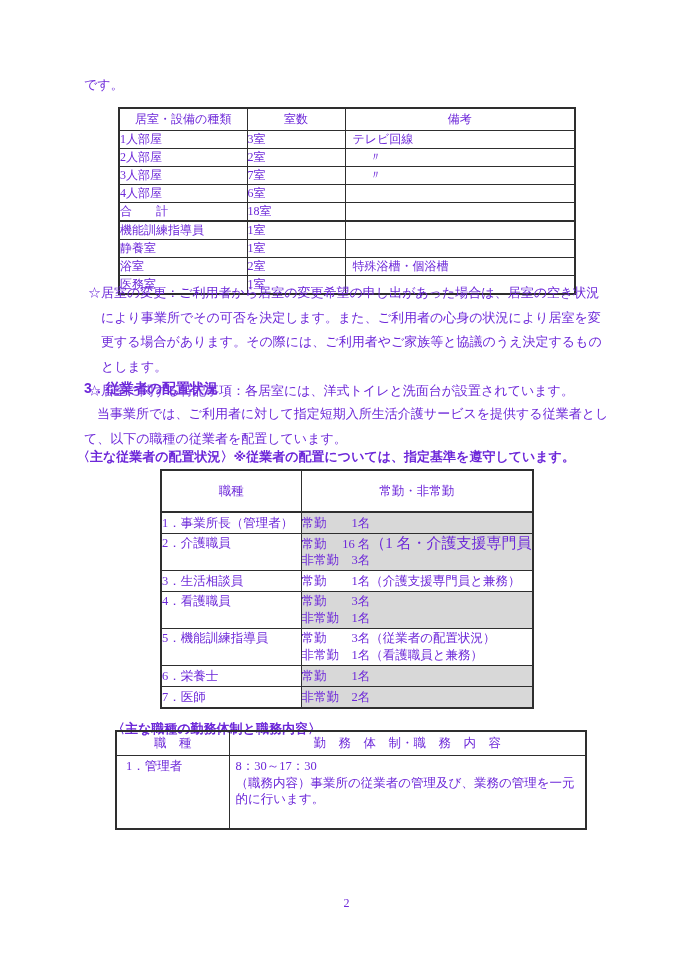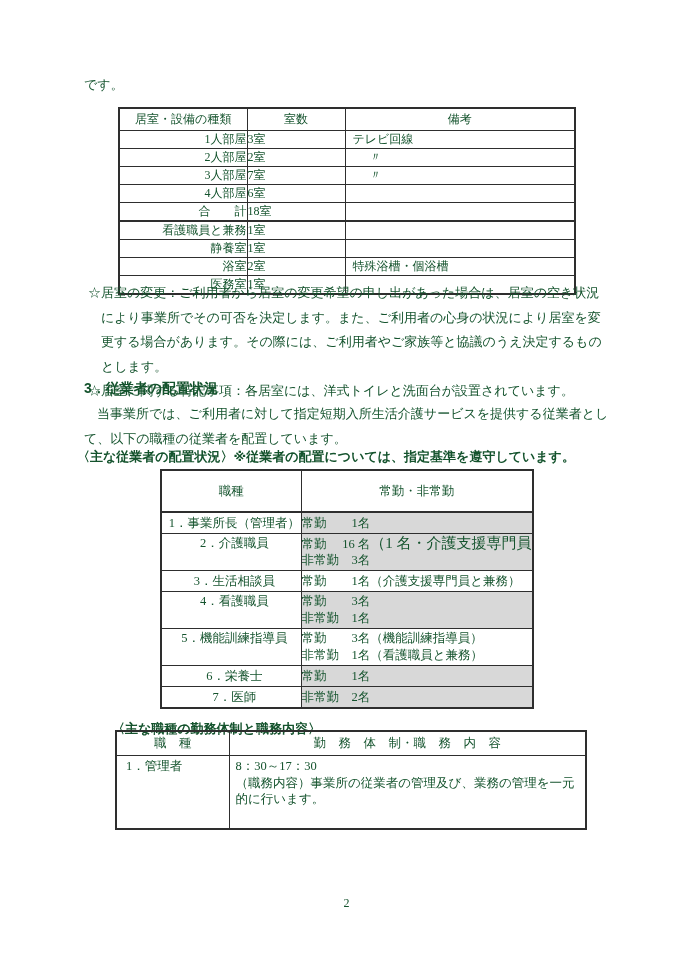--- a/index.html
+++ b/index.html
@@ -2,56 +2,56 @@
 <html><head>
 <meta charset="utf-8">
 <style>
   html,body { margin:0; padding:0; background:#e8e8e8; }
   .page {
     position:relative;
     width:693px; height:980px;
     margin:0 auto;
     background:#ffffff;
     font-family:"Liberation Serif","DejaVu Serif",serif;
-    color:#14532d;
+    color:#6d28d9;
     overflow:hidden;
   }
   .sans { font-family:"Liberation Sans","DejaVu Sans",sans-serif; }
 
   
   table { border-collapse:collapse; table-layout:fixed; }
   td, th { border:1px solid #2e2e2e; overflow:hidden; font-weight:normal; }
 
   
   .intro { position:absolute; left:84px; top:76px; font-size:13px; }
 
   
   .rooms-table { position:absolute; left:118px; top:107px; width:456px; font-size:12px; border:2px solid #2e2e2e; }
   .rooms-table th { height:19px; text-align:center; }
   .rooms-table td { height:17px; padding:0; }
-  .rooms-table .c-type  { text-align:right; }
+  .rooms-table .c-type  { text-align:left; }
   .rooms-table .c-count { text-align:left; padding-right:8px; }
   .rooms-table .c-note  { text-align:left; padding-left:7px; }
   .rooms-table .c-note.ditto { padding-left:24px; }
   .rooms-table tr.thick-top td { border-top:2px solid #2e2e2e; }
 
   
   .notes { position:absolute; left:88px; top:281px; width:518px; font-size:13px; line-height:24.5px; }
   .note-item { padding-left:13px; text-indent:-13px; }
 
   
   .section-heading { position:absolute; left:84px; top:380px; font-size:14px; font-weight:bold; }
   .section-paragraph { position:absolute; left:84px; top:401px; width:528px; font-size:13px; line-height:25px; text-indent:1em; }
   .staff-caption { position:absolute; left:77px; top:448px; font-size:13px; font-weight:bold; }
 
   
   .staff-table { position:absolute; left:160px; top:469px; width:372px; font-size:12.5px; border:2px solid #2e2e2e; }
   .staff-table th { height:38px; text-align:center; border-bottom:2px solid #2e2e2e; }
   .staff-table td { padding:0; vertical-align:middle; }
-  .staff-table td.role { padding-left:6px; text-align:center; }
+  .staff-table td.role { text-align:left; }
   .staff-table td.val  { text-align:left; }
   .staff-table td.shaded { background:#d8d8d8; }
   .staff-table tr.single td { height:20px; line-height:19px; }
   .staff-table tr.double td { height:35px; }
   .staff-table tr.double td.role { vertical-align:top; line-height:17.5px; padding-top:1px; }
   .staff-table .cell-line { line-height:17.5px; height:17.5px; white-space:nowrap; }
   .small-note { font-size:15px; }
 
   
   .duties-caption { position:absolute; left:112px; top:708px; font-size:13px; font-weight:bold;margin-top:12px; }
@@ -102,21 +102,21 @@
       <td class="c-type">4人部屋</td>
       <td class="c-count">6室</td>
       <td class="c-note"></td>
     </tr>
     <tr>
       <td class="c-type">合　　計</td>
       <td class="c-count">18室</td>
       <td class="c-note"></td>
     </tr>
     <tr class="thick-top">
-      <td class="c-type">看護職員と兼務</td>
+      <td class="c-type">機能訓練指導員</td>
       <td class="c-count">1室</td>
       <td class="c-note"></td>
     </tr>
     <tr>
       <td class="c-type">静養室</td>
       <td class="c-count">1室</td>
       <td class="c-note"></td>
     </tr>
     <tr>
       <td class="c-type">浴室</td>
@@ -168,21 +168,21 @@
     <tr class="double">
       <td class="role">4．看護職員</td>
       <td class="val shaded">
         <div class="cell-line">常勤　　3名</div>
         <div class="cell-line">非常勤　1名</div>
       </td>
     </tr>
     <tr class="double">
       <td class="role">5．機能訓練指導員</td>
       <td class="val">
-        <div class="cell-line">常勤　　3名（機能訓練指導員）</div>
+        <div class="cell-line">常勤　　3名（従業者の配置状況）</div>
         <div class="cell-line">非常勤　1名（看護職員と兼務）</div>
       </td>
     </tr>
     <tr class="single">
       <td class="role">6．栄養士</td>
       <td class="val shaded">常勤　　1名</td>
     </tr>
     <tr class="single">
       <td class="role">7．医師</td>
       <td class="val shaded">非常勤　2名</td>

